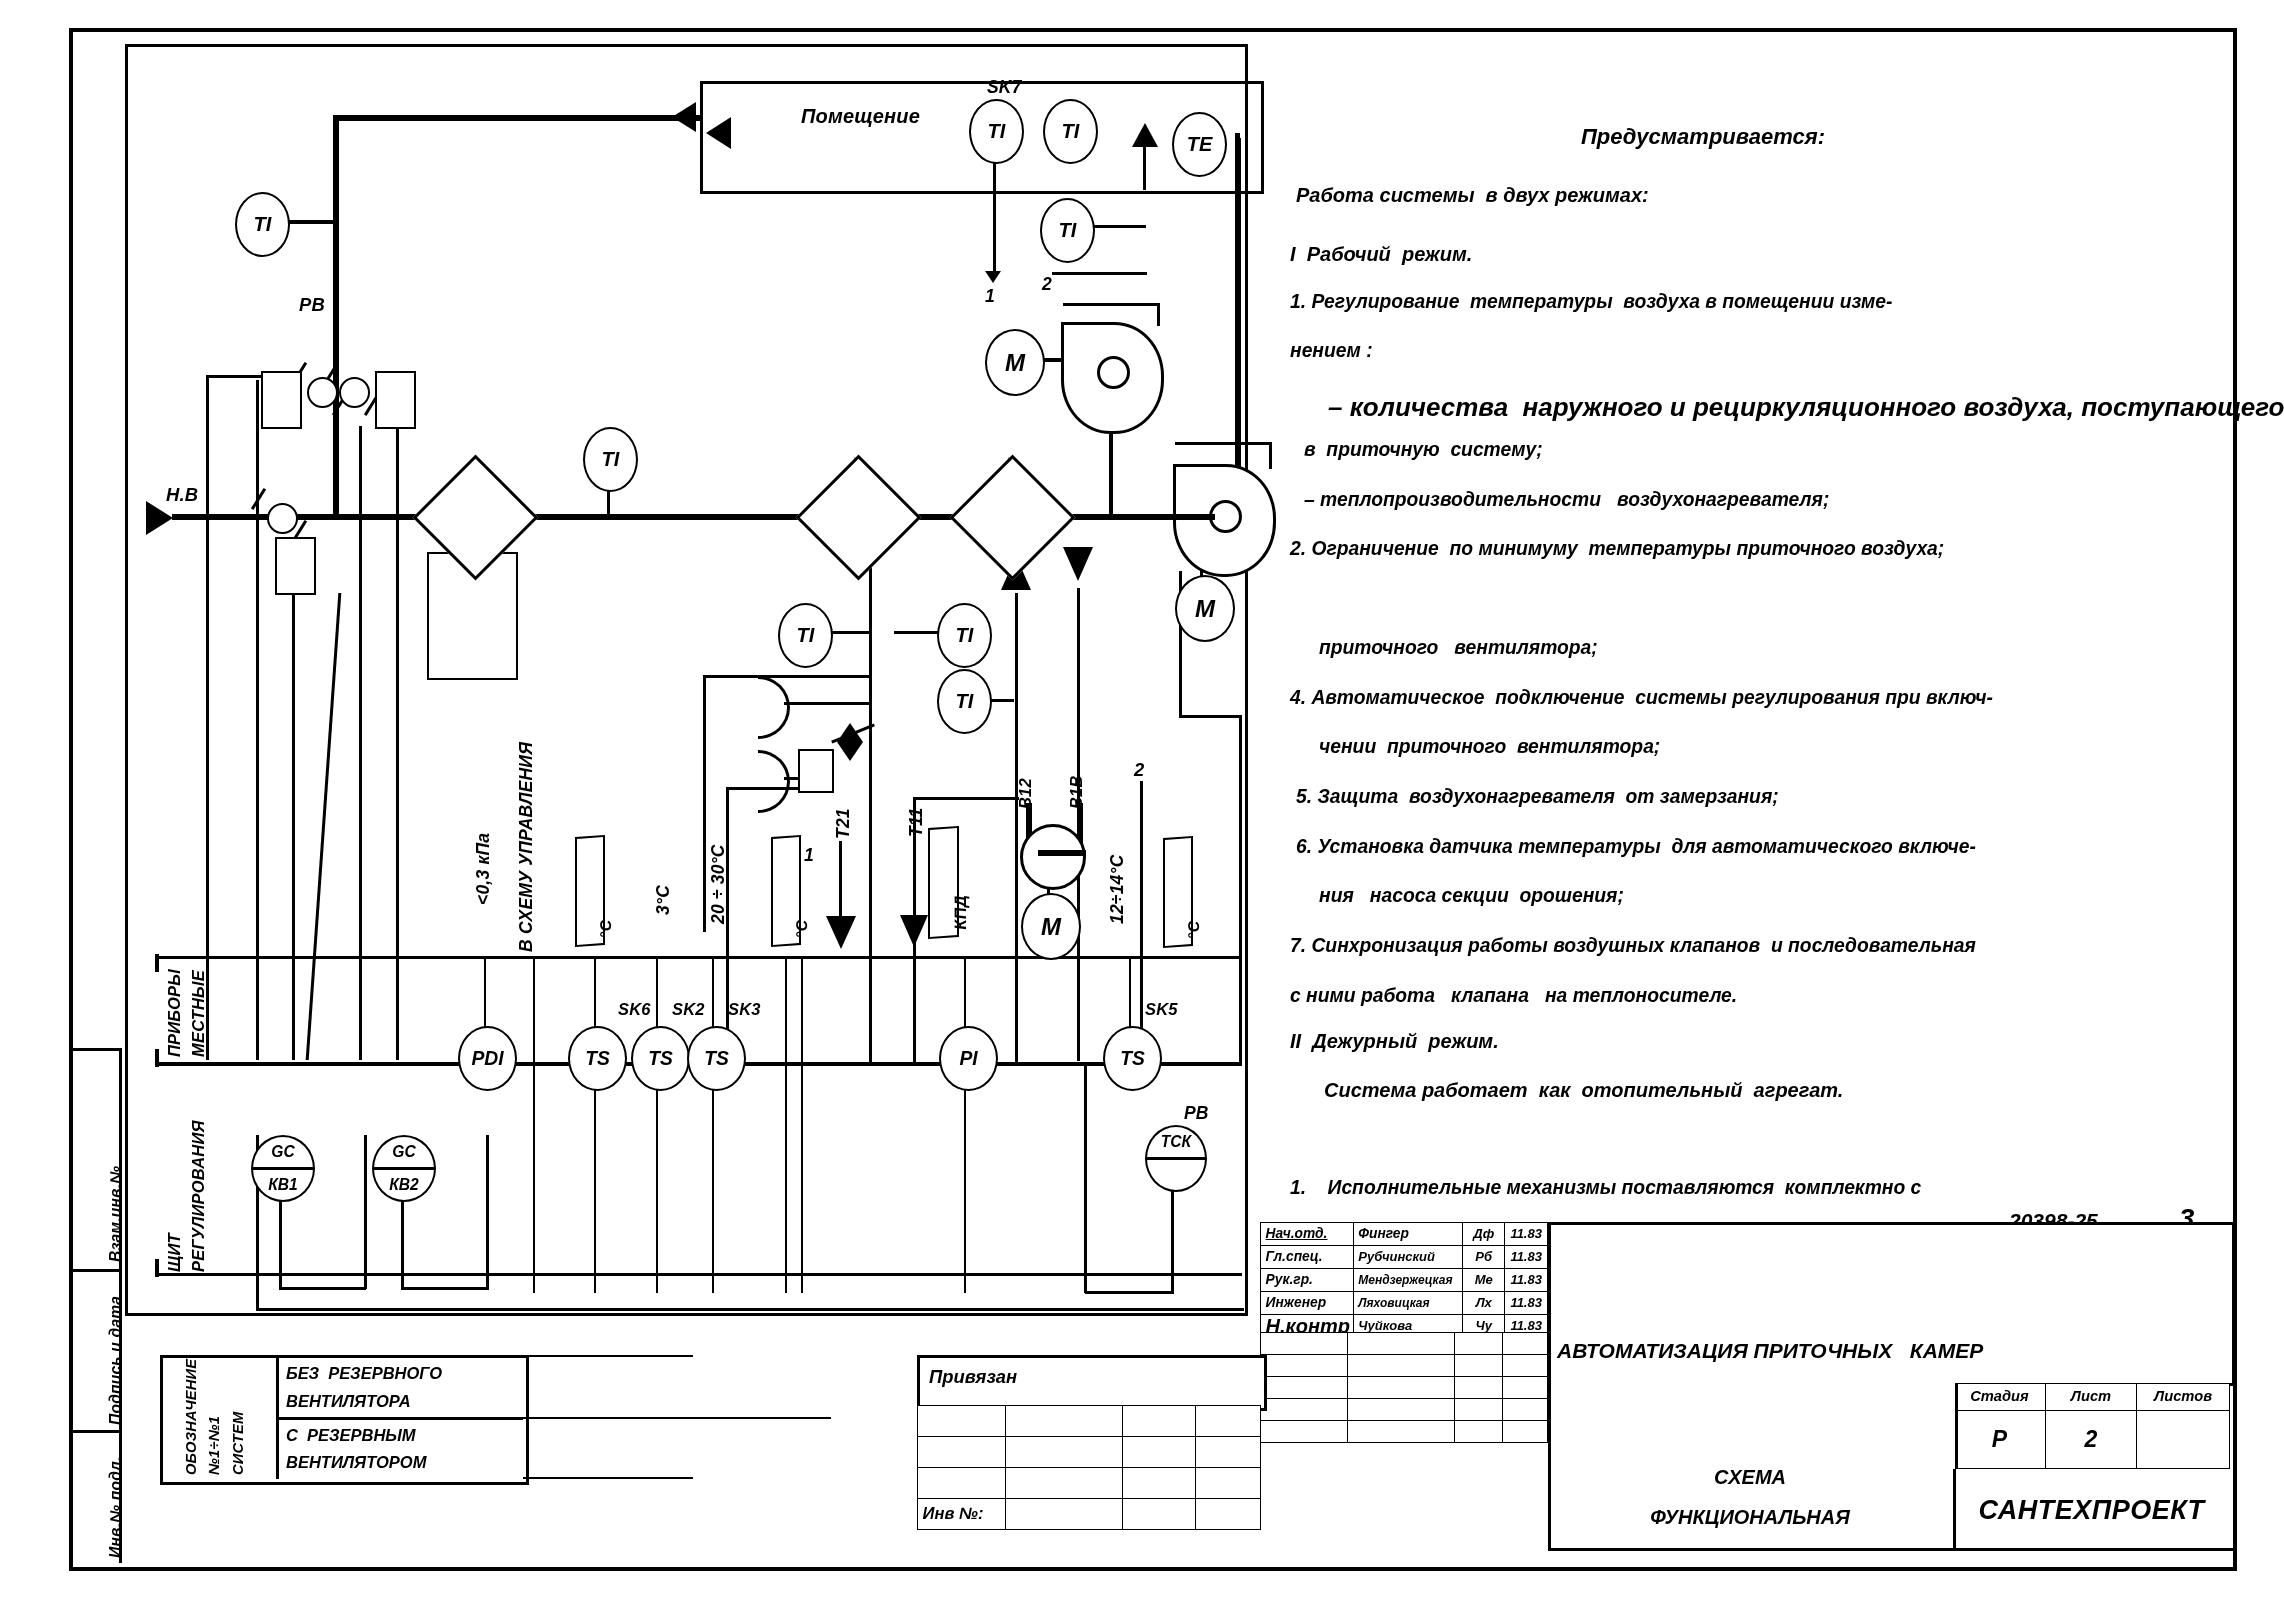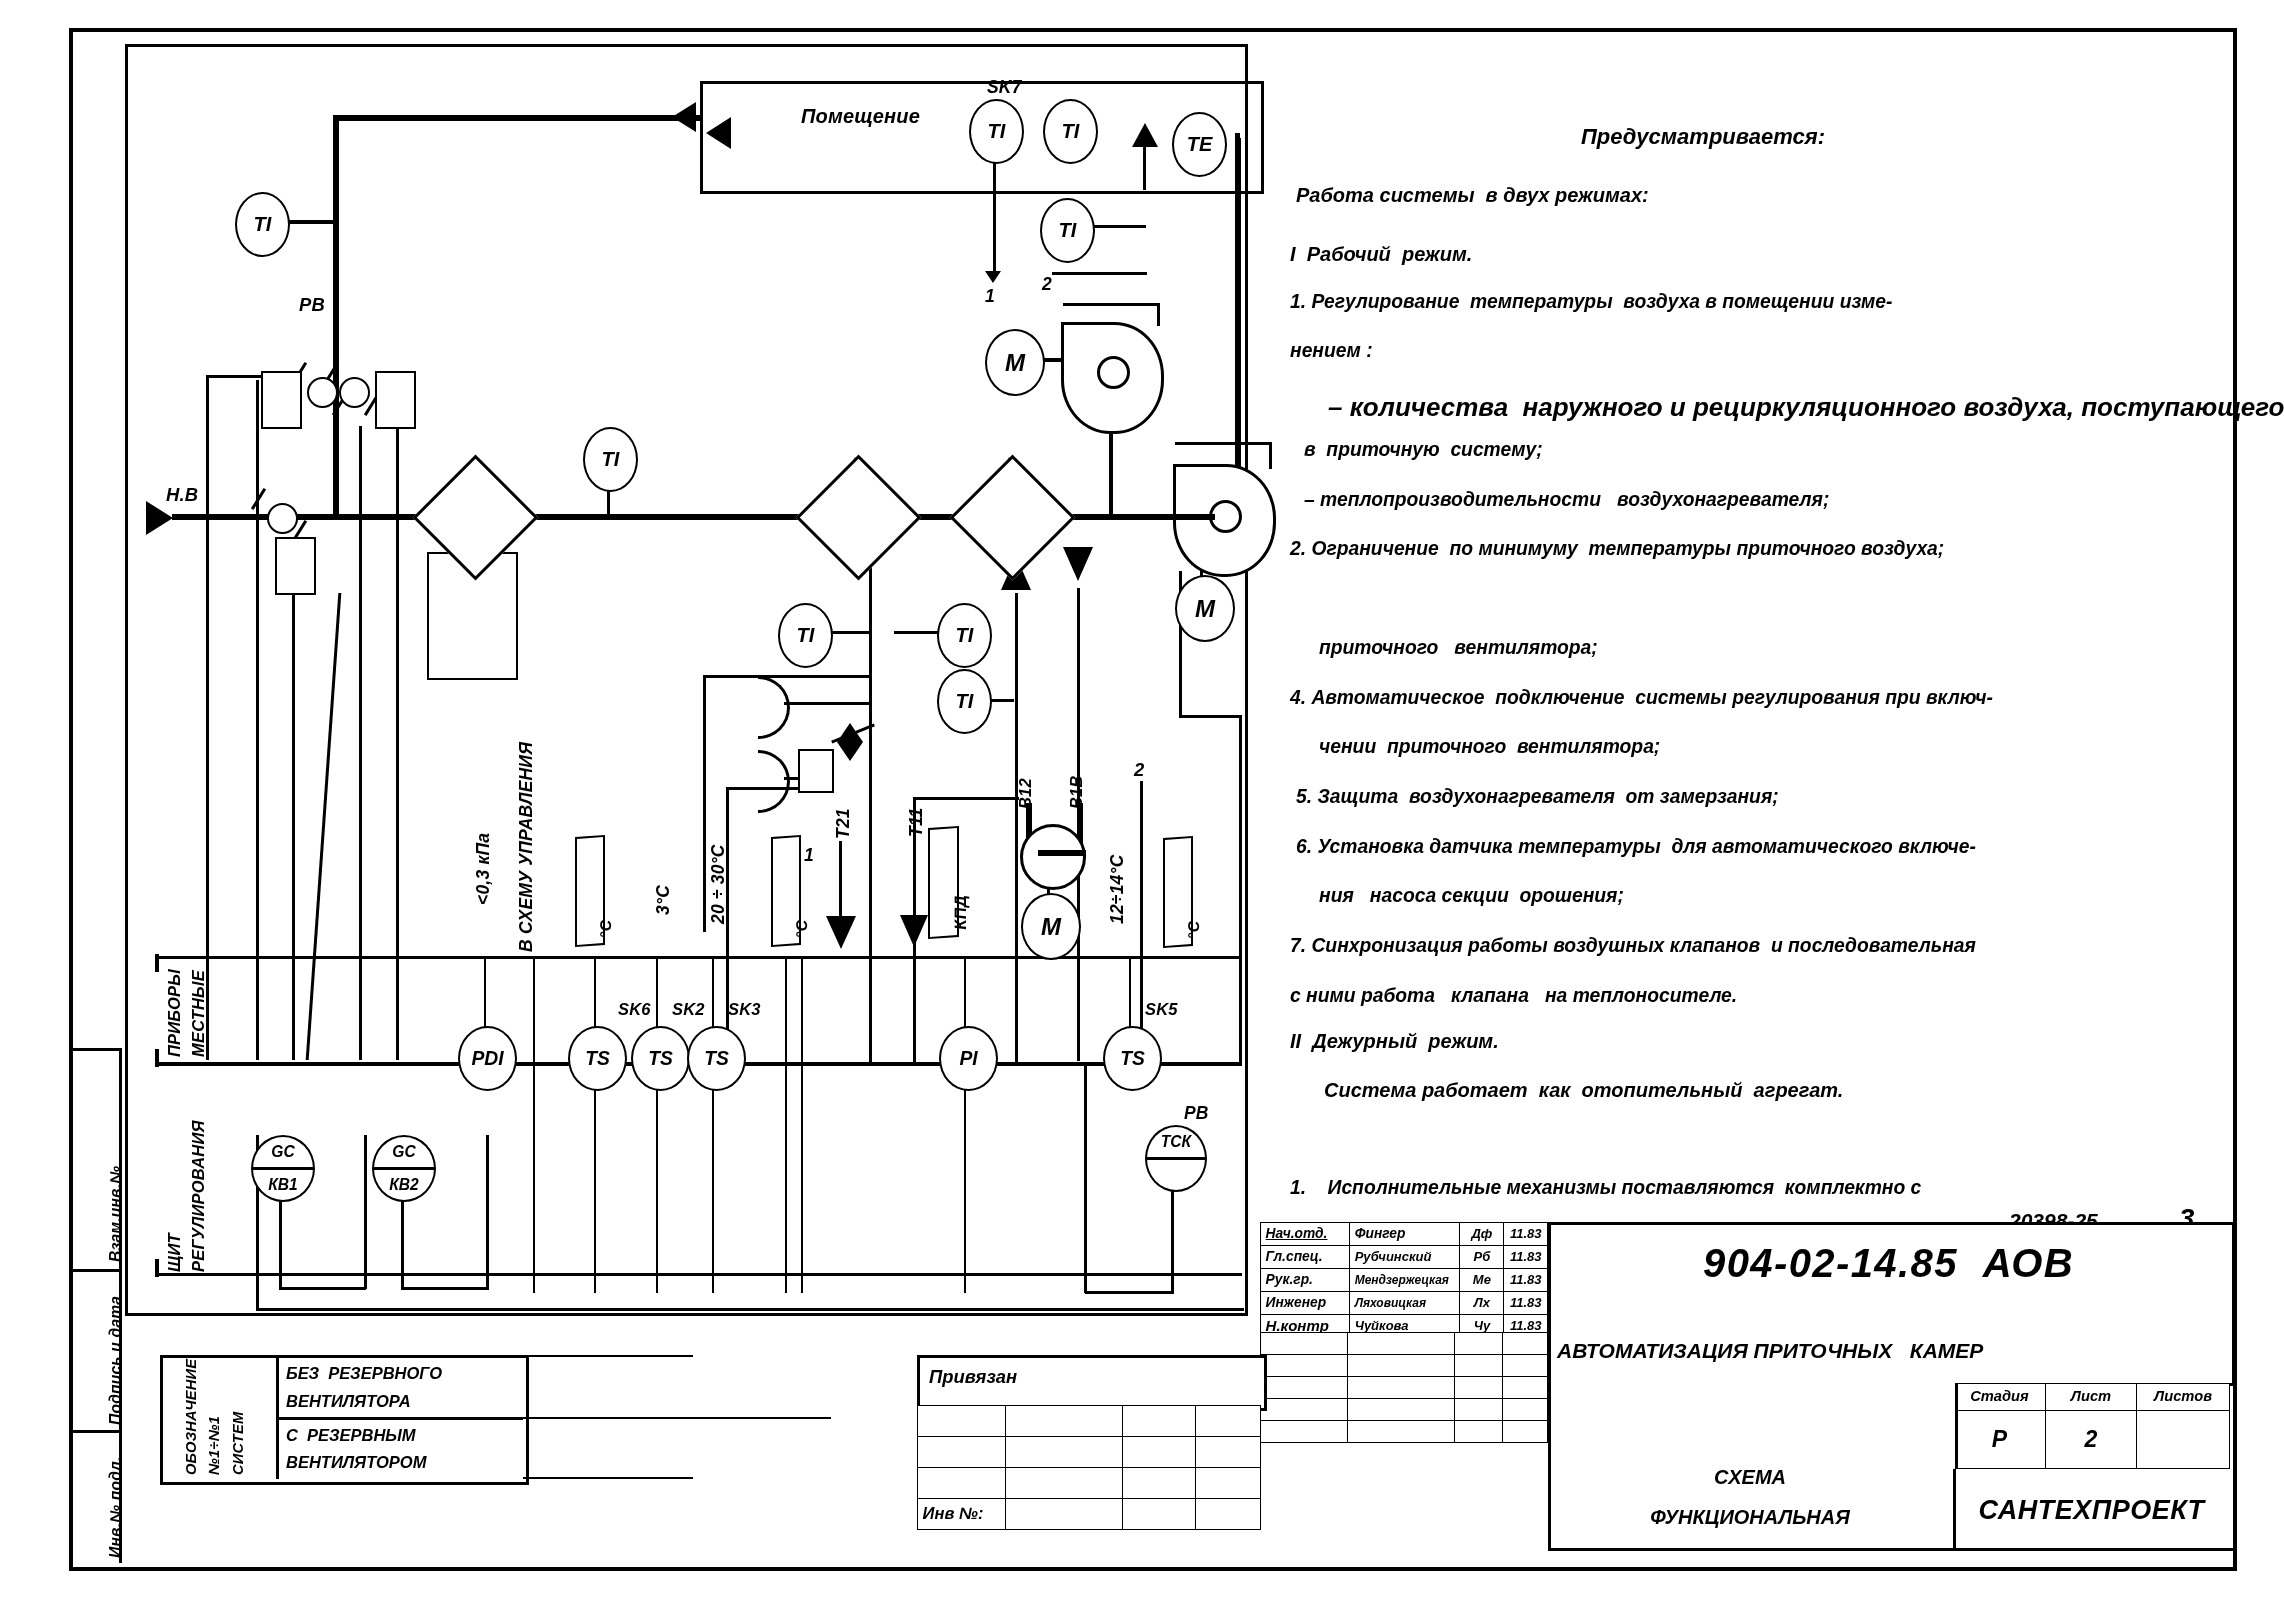--- a/index.html
+++ b/index.html
@@ -420,21 +420,21 @@
       <td style="font-size:13px;">Ме</td>
       <td style="font-size:13px;">11.83</td>
     </tr>
     <tr>
       <td style="height:22px;font-size:13.8px;" class="lft">Инженер</td>
       <td style="font-size:12px;" class="lft">Ляховицкая</td>
       <td style="font-size:13px;">Лх</td>
       <td style="font-size:13px;">11.83</td>
     </tr>
     <tr>
-      <td style="height:22px;font-size:15px;" class="lft">Н.контр</td>
+      <td style="height:22px;font-size:20px;" class="lft">Н.контр</td>
       <td style="font-size:13px;" class="lft">Чуйкова</td>
       <td style="font-size:13px;">Чу</td>
       <td style="font-size:13px;">11.83</td>
     </tr>
   </tbody>
     </table>
 
   <table class="tb" style="left:1260px;top:1332px;width:288px;">
     <tbody>
         <tr>
@@ -464,21 +464,20 @@
     <tr>
           <td style="height:21px;"></td>
           <td></td>
           <td></td>
           <td></td>
         </tr>
   </tbody>
     </table>
 
   <div class="abs" style="left:1548px;top:1222px;width:681px;height:102px;border:3.2px solid #000;background:#fff;"></div>
-  <div class="note ctr" style="left:1548px;top:1241px;width:681px;font-size:40px;letter-spacing:1.4px;">904-02-14.85  АОВ</div>
 
   <div class="abs" style="left:1548px;top:1324px;width:681px;height:59px;border:3.2px solid #000;border-top:none;background:#fff;"></div>
   <div class="note" style="left:1557px;top:1339px;font-size:21px;">АВТОМАТИЗАЦИЯ ПРИТОЧНЫХ   КАМЕР</div>
 
   <table class="tb" style="left:1953px;top:1383px;width:277px;">
     <tbody>
         <tr>
       <td style="width:92px;height:26px;font-size:14.7px;">Стадия</td>
       <td style="width:92px;font-size:14.7px;">Лист</td>
       <td style="width:93px;font-size:14.7px;">Листов</td>

